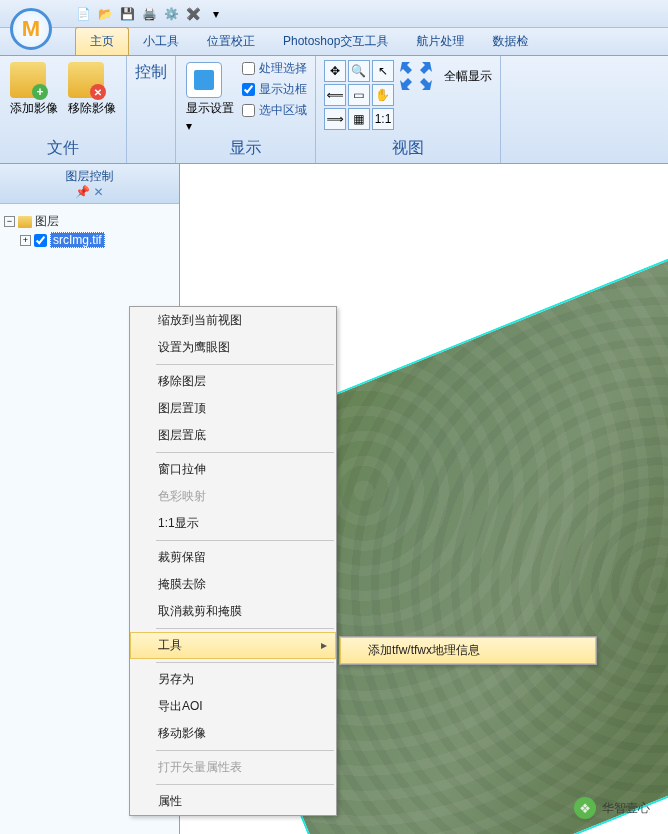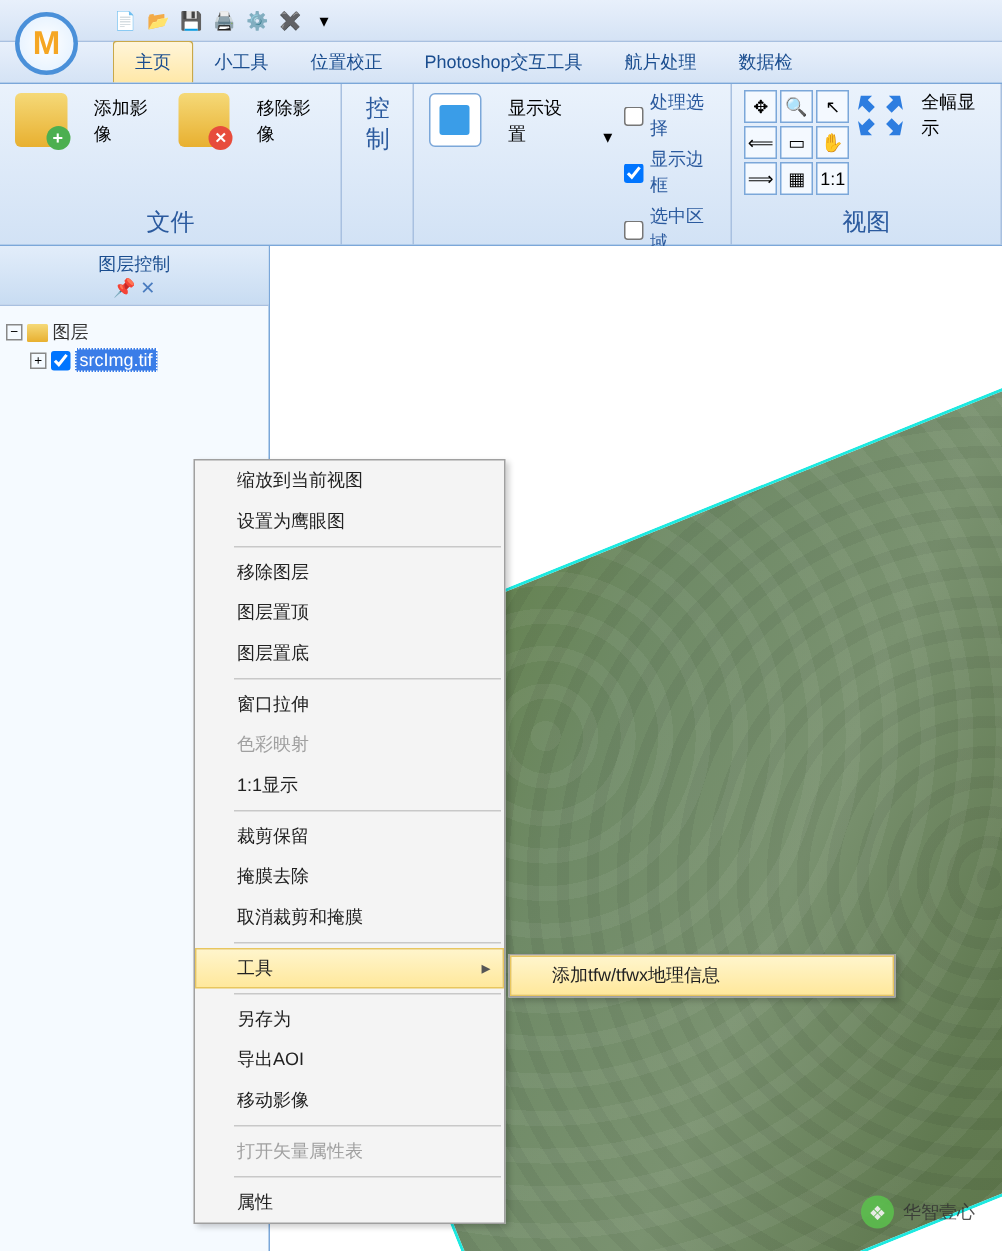--- a/index.html
+++ b/index.html
@@ -13,21 +13,21 @@
     
     .ribbon-tabs { height: 28px; background: linear-gradient(#e8f0fb, #d5e3f5); display: flex; padding-left: 75px; align-items: flex-end; border-bottom: 1px solid #7ba7d9; }
     .tab { padding: 5px 14px; color: #1a4d8f; cursor: pointer; background: transparent; border-top-left-radius: 3px; border-top-right-radius: 3px; }
     .tab.active { background: linear-gradient(#fff5d9, #ffe8a8); border: 1px solid #c9a849; border-bottom: none; }
     
     .ribbon { height: 108px; background: linear-gradient(#eaf2fc, #d2e2f5); display: flex; border-bottom: 1px solid #7ba7d9; }
     .ribbon-group { border-right: 1px solid #a8c0e0; padding: 4px 8px 2px; display: flex; flex-direction: column; justify-content: space-between; }
     .group-label { text-align: center; color: #2b5a9e; font-size: 16px; padding: 2px 0; }
     .group-body { display: flex; gap: 6px; align-items: flex-start; flex: 1; }
     
-    .big-btn { display: flex; align-items: flex-end; gap: 18px; padding: 2px; cursor: pointer; }
+    .big-btn { display: flex; flex-direction: column; align-items: flex-start; gap: 2px; padding: 2px; cursor: pointer; }
     .big-icon { width: 36px; height: 36px; background: linear-gradient(#f5d978, #e8b030); border-radius: 4px; position: relative; }
     .big-icon.add::after { content: '+'; position: absolute; bottom: -2px; right: -2px; width: 16px; height: 16px; background: #4caf50; border-radius: 50%; color: #fff; display: flex; align-items: center; justify-content: center; font-weight: bold; }
     .big-icon.remove::after { content: '✕'; position: absolute; bottom: -2px; right: -2px; width: 16px; height: 16px; background: #e74c3c; border-radius: 50%; color: #fff; display: flex; align-items: center; justify-content: center; font-weight: bold; font-size: 10px; }
     .big-icon.display { background: #fff; border: 1px solid #7ba7d9; display: flex; align-items: center; justify-content: center; }
     .big-icon.display::before { content: ''; width: 20px; height: 20px; background: #3a9de8; border-radius: 2px; }
     
     .check-col { display: flex; flex-direction: column; gap: 4px; }
     .check-row { display: flex; align-items: center; gap: 4px; }
     .check-row input[type=checkbox] { cursor: pointer; }
     .check-row label { color: #2b5a9e; }

